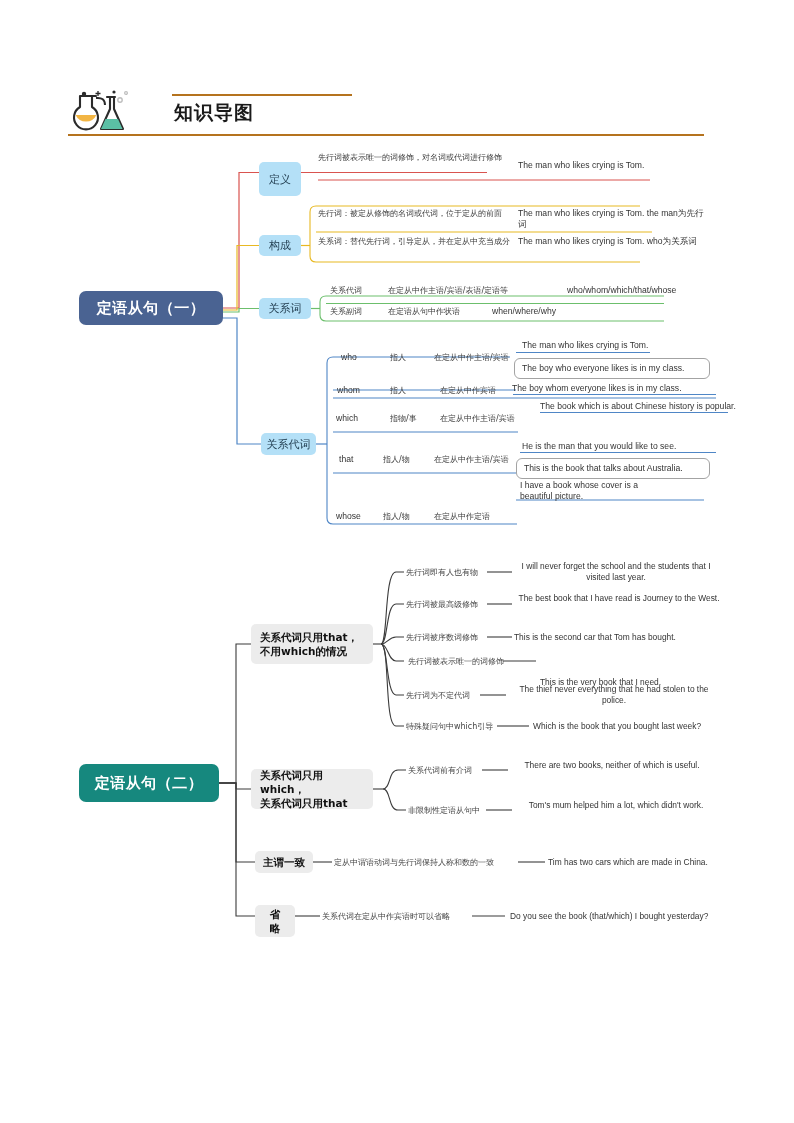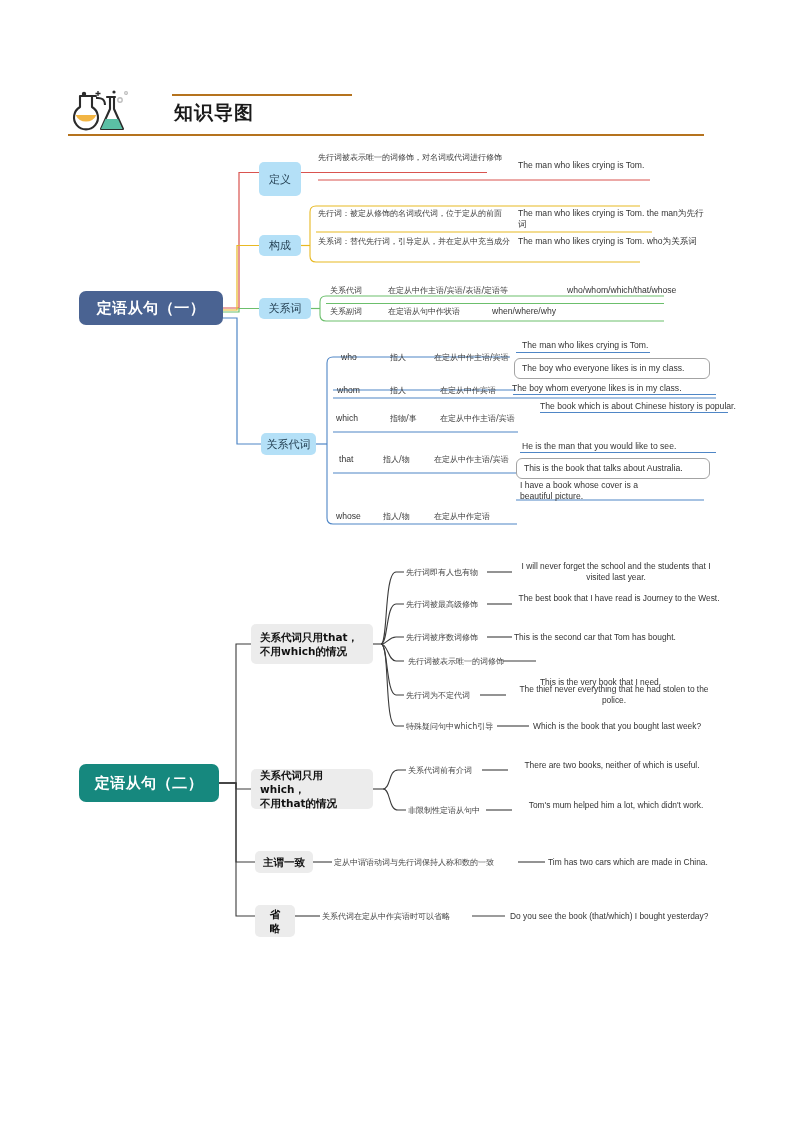--- a/index.html
+++ b/index.html
@@ -243,21 +243,21 @@
   <div class="gpill gpill-that">
     <div>
       <div>关系代词只用that，</div>
       <div>不用which的情况</div>
     </div>
   </div>
 
   <div class="gpill gpill-which">
     <div>
       <div>关系代词只用which，</div>
-      <div>不用that的情况</div>
+      <div>关系代词只用that</div>
     </div>
   </div>
 
   <div class="gpill gpill-zwyz">主谓一致</div>
   <div class="gpill gpill-sl">省略</div>
 
   <div class="t lbl2" style="left:406px; top:567px;">先行词即有人也有物</div>
   <div class="t ex2" style="left:512px; top:561px; width:208px;">I will never forget the school and the students that I visited last year.</div>
 
   <div class="t lbl2" style="left:406px; top:599px;">先行词被最高级修饰</div>

